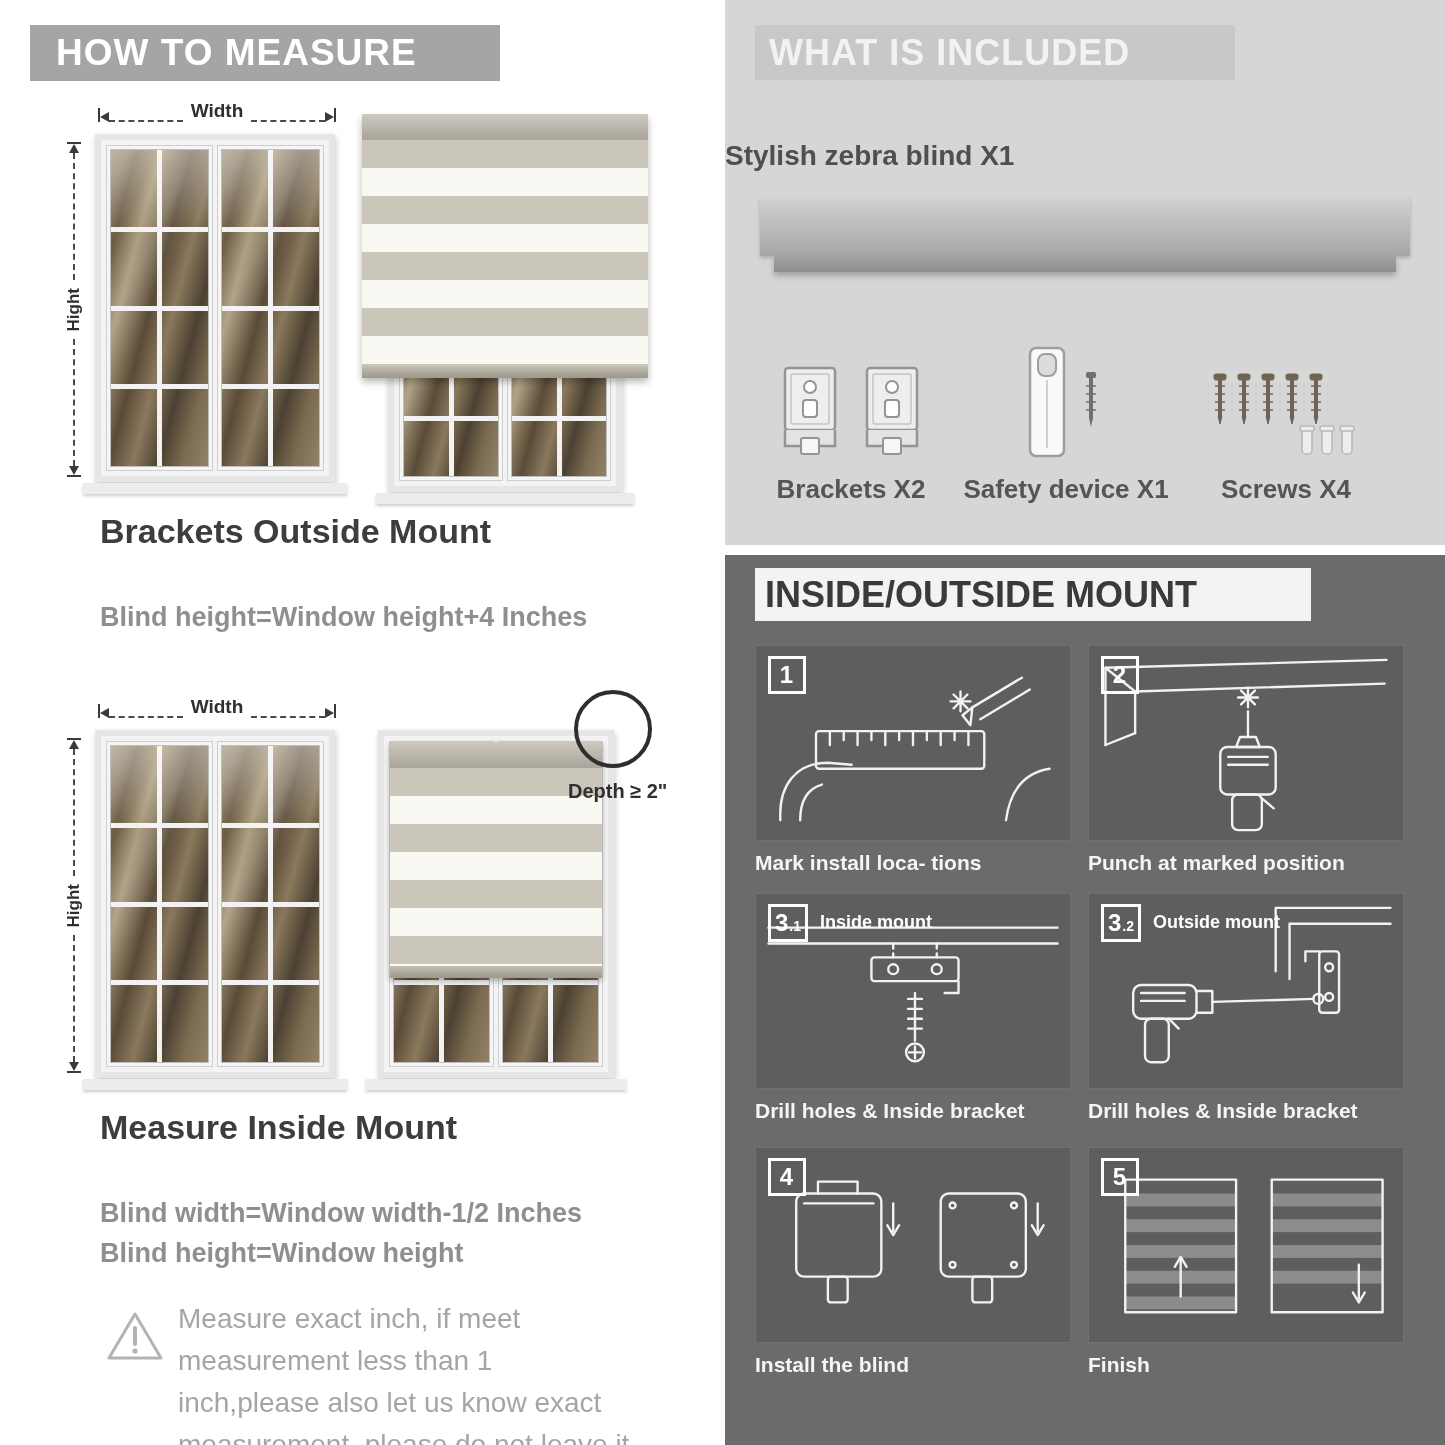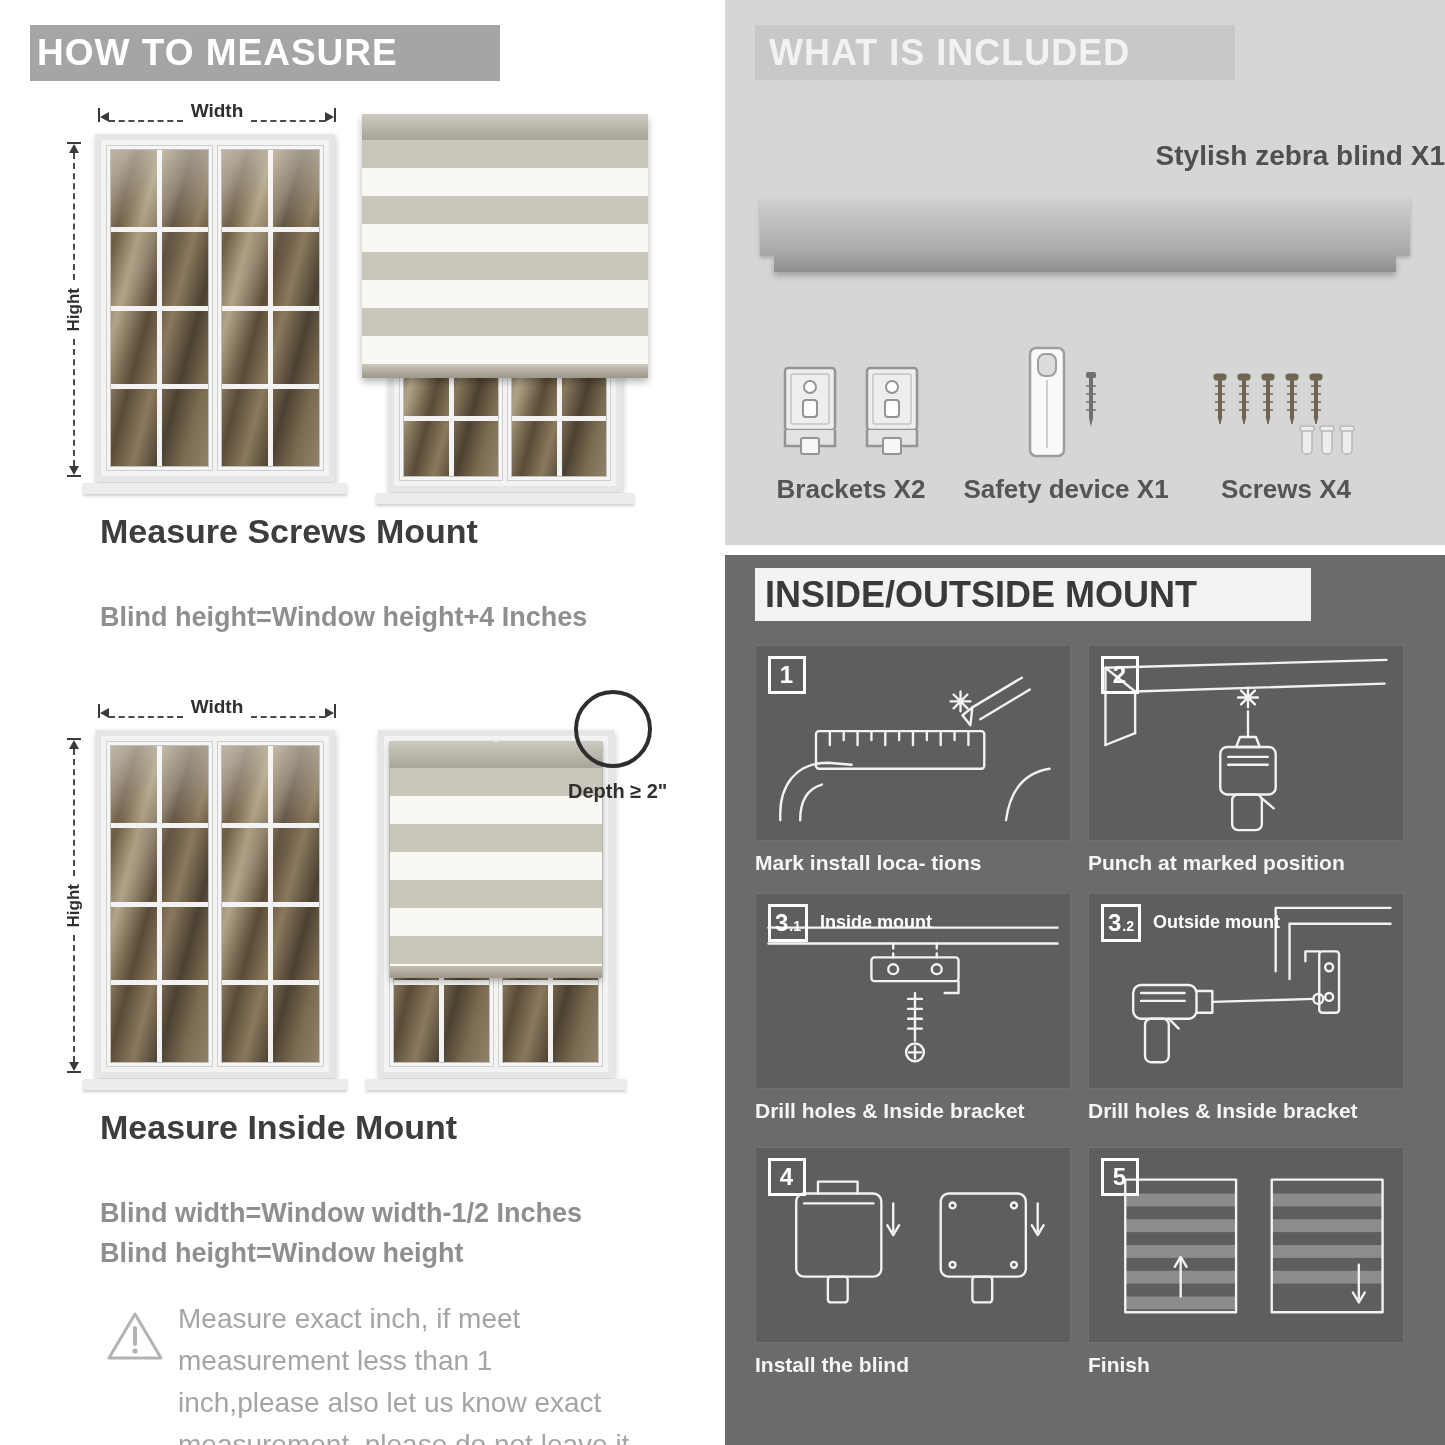--- a/index.html
+++ b/index.html
@@ -2,21 +2,21 @@
 <html><head>
 <meta charset="utf-8">
 <style>
   *{margin:0;padding:0;box-sizing:border-box}
   html,body{width:1445px;height:1445px}
   body{position:relative;font-family:"Liberation Sans",sans-serif;background:#fff;overflow:hidden}
 
   
   .left{position:absolute;left:0;top:0;width:715px;height:1445px;background:#fff}
   .lh{position:absolute;left:30px;top:25px;width:470px;height:56px;background:#a5a5a5;
-      color:#fff;font-size:37px;font-weight:bold;line-height:56px;padding-left:7px;letter-spacing:1px}
+      color:#fff;font-size:37px;font-weight:bold;line-height:56px;padding-left:26px;letter-spacing:1px}
   .sec-title{position:absolute;font-size:34px;font-weight:bold;color:#3d3d3d}
   .formula{position:absolute;font-size:27px;font-weight:bold;color:#8f8f8f}
   .note-text{position:absolute;font-size:28px;color:#a5a5a5;line-height:1.5;width:452px}
 
   
   .window{position:absolute;background:#f3f3f3;border:6px solid #e6e6e6;padding:6px;
           box-shadow:1px 3px 6px rgba(0,0,0,.22)}
   .window:after{content:"";position:absolute;left:-18px;right:-18px;bottom:-18px;height:11px;
           background:#ececec;box-shadow:0 2px 3px rgba(0,0,0,.2)}
   .win-inner{display:flex;gap:6px;width:100%;height:100%}
@@ -58,21 +58,21 @@
   .a-lblv{writing-mode:vertical-rl;transform:rotate(180deg);padding:8px 0;font-size:17px;font-weight:bold;color:#2f2f2f}
 
   .depth-circle{position:absolute;width:78px;height:78px;border:4px solid #2e2e2e;border-radius:50%;background:transparent}
   .depth-label{position:absolute;font-size:20px;font-weight:bold;color:#2f2f2f;white-space:nowrap}
 
   
   .right{position:absolute;left:725px;top:0;width:580px;height:1445px}
   .included{position:absolute;left:0;top:0;width:720px;height:545px;background:#d6d6d6}
   .ih{position:absolute;left:30px;top:25px;width:480px;height:55px;background:#c8c8c8;
       color:#f2f2f2;font-size:36px;font-weight:bold;line-height:55px;padding-left:14px;letter-spacing:1px}
-  .blind-name{position:absolute;left:0;right:0;top:140px;text-align:right;font-size:28px;font-weight:bold;color:#4f4f4f}
+  .blind-name{position:absolute;left:0;right:0;top:140px;text-align:left;font-size:28px;font-weight:bold;color:#4f4f4f}
   .headrail{position:absolute;left:35px;top:198px;width:650px}
   .hr-main{height:58px;background:linear-gradient(180deg,#d2d2d2,#b9b9b9 55%,#a6a6a6);box-shadow:0 2px 4px rgba(0,0,0,.2)}
   .hr-strip{margin:0 14px;height:16px;background:linear-gradient(#a2a2a2,#8f8f8f);box-shadow:0 4px 6px rgba(0,0,0,.25)}
   .inc-items{position:absolute;left:16px;top:322px;width:660px;display:flex;justify-content:center}
   .inc-item{display:flex;flex-direction:column;align-items:center}
   .icon-zone{height:140px;display:flex;align-items:flex-end;justify-content:center;gap:16px}
   .inc-label{margin-top:12px;font-size:26px;font-weight:bold;color:#555}
 
   .mount{position:absolute;left:0;top:555px;width:720px;height:890px;background:#6b6b6b}
   .mh{position:absolute;left:30px;top:13px;width:556px;height:53px;background:#f3f3f3;
@@ -129,21 +129,21 @@
           <div class="cas"></div>
         </div>
     </div>
     <div class="blind-top">
       <div class="cassette"></div>
       <div class="stripes"></div>
       <div class="rail"></div>
     </div>
   </div>
 
-  <div class="sec-title" style="left:100px;top:512px">Measure Screws Mount</div>
+  <div class="sec-title" style="left:100px;top:512px">Brackets Outside Mount</div>
   <div class="formula" style="left:100px;top:602px">Blind height=Window height+4 Inches</div>
 
   <div class="arrow-h" style="left:98px;top:702px;width:238px">
     <span class="a-endh"></span>
     <span class="head h-l"></span>
     <span class="a-segh"></span>
     <span class="a-lblh">Width</span>
     <span class="a-segh"></span>
     <span class="head h-r"></span>
     <span class="a-endh"></span>

